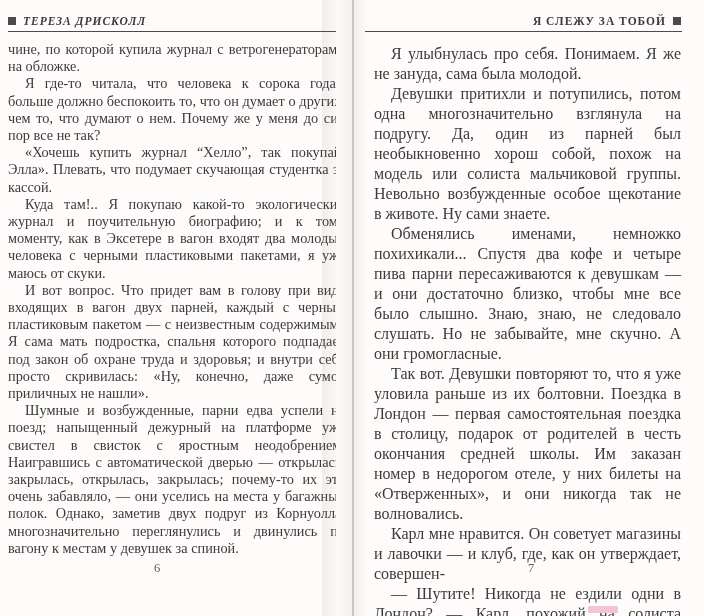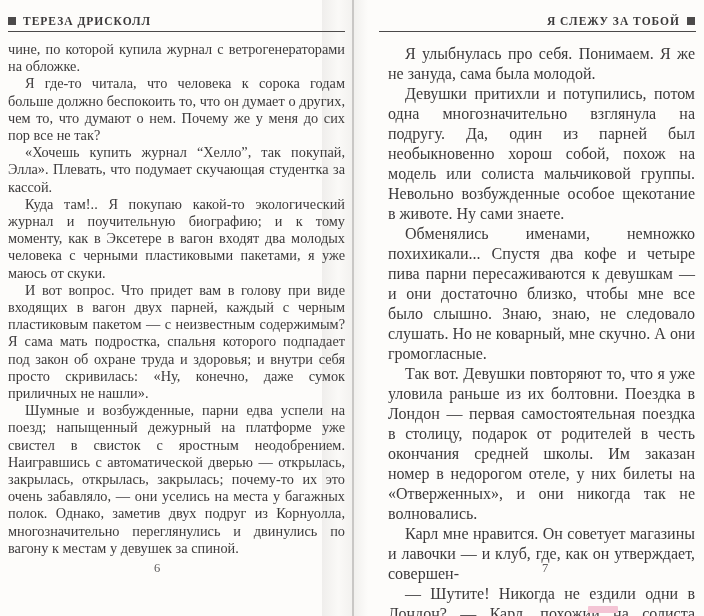--- a/index.html
+++ b/index.html
@@ -12,29 +12,29 @@
   }
   html,body{margin:0;padding:0;}
   body{
     width:704px;height:616px;position:relative;overflow:hidden;
     background:var(--paper);
     font-family:"Liberation Serif","DejaVu Serif",serif;
     color:var(--ink);
   }
   .page{position:absolute;top:0;height:616px;background:var(--paper);}
   .page-left{left:0;width:352px;}
-  .page-right{left:350px;width:352px;text-decoration:underline;}
+  .page-right{left:336px;width:352px;text-decoration:underline;}
 
   .page-header{
     position:absolute;top:13px;height:16px;
     display:flex;align-items:center;gap:7px;
     font-weight:bold;font-size:11.5px;letter-spacing:1px;color:var(--ink);
     white-space:nowrap;
   }
-  .page-header.hdr-left{left:8px;}
+  .page-header.hdr-left{left:8px;font-style:italic;}
   .page-header.hdr-right{right:7px;flex-direction:row;}
   .hdr-square{width:8px;height:8px;background:#4c4a4a;display:inline-block;flex:0 0 auto;}
 
   .rule{position:absolute;top:31px;height:1.4px;background:var(--rule);}
   .rule-left{left:8px;width:337px;}
   .rule-right{left:29px;right:6px;}
 
   .body-text{
     position:absolute;
     text-align:justify;
@@ -94,21 +94,21 @@
 
 <section class="page page-right">
   <header class="page-header hdr-right">
     <span>Я СЛЕЖУ ЗА ТОБОЙ</span>
     <span class="hdr-square"></span>
   </header>
   <div class="rule rule-right"></div>
   <div class="body-text body-right" id="right-body">
       <p class="para ind">Я улыбнулась про себя. Понимаем. Я же не зануда, сама была молодой.</p>
       <p class="para ind">Девушки притихли и потупились, потом одна многозначительно взглянула на подругу. Да, один из парней был необыкновенно хорош собой, похож на модель или солиста мальчиковой группы. Невольно возбужденные особое щекотание в животе. Ну сами знаете.</p>
-      <p class="para ind">Обменялись именами, немножко похихикали... Спустя два кофе и четыре пива парни пересаживаются к девушкам — и они достаточно близко, чтобы мне все было слышно. Знаю, знаю, не следовало слушать. Но не коварный, мне скучно. А они громогласные.</p>
+      <p class="para ind">Обменялись именами, немножко похихикали... Спустя два кофе и четыре пива парни пересаживаются к девушкам — и они достаточно близко, чтобы мне все было слышно. Знаю, знаю, не следовало слушать. Но не забывайте, мне скучно. А они громогласные.</p>
       <p class="para ind">Так вот. Девушки повторяют то, что я уже уловила раньше из их болтовни. Поездка в Лондон — первая самостоятельная поездка в столицу, подарок от родителей в честь окончания средней школы. Им заказан номер в недорогом отеле, у них билеты на «Отверженных», и они никогда так не волновались.</p>
       <p class="para ind">Карл мне нравится. Он советует магазины и лавочки — и клуб, где, как он утверждает, совершен-</p>
       <p class="para ind">— Шутите! Никогда не ездили одни в Лондон? — Карл, похожий на солиста мальчиковой группы, изумлен. — О, Лондон коварный город, девочки. Будьте внимательны. Только такси — никакого метро после театра. Слышите?</p>
     </div>
   <div class="page-num num-right">7</div>
 </section>
 
 <div class="gutter-shadow-left"></div>
 <div class="gutter-line"></div>
 <div class="gutter-shadow-right"></div>

